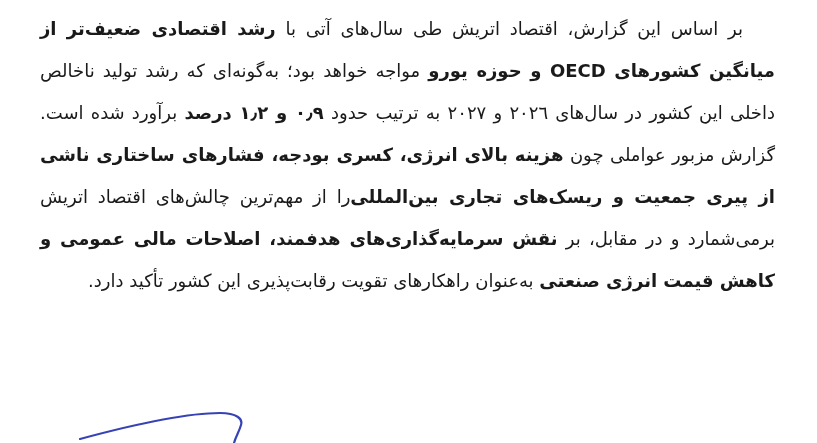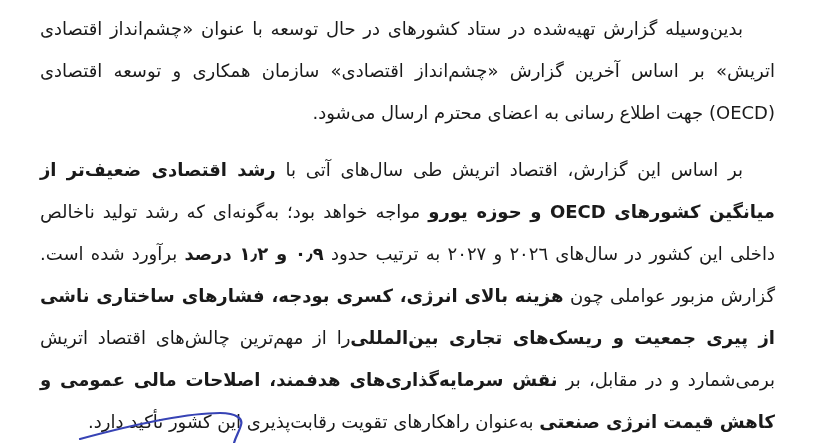--- a/index.html
+++ b/index.html
@@ -45,21 +45,20 @@
     height: 38px;
     pointer-events: none;
   }
 </style>
 </head>
 <body>
 
 <div class="page">
 
   <div class="doc-text">
-      <p class="para"><span class="run-regular">بدین‌وسیله گزارش تهیه‌شده در ستاد کشورهای در حال توسعه با عنوان «چشم‌انداز اقتصادی اتریش» بر اساس آخرین گزارش «چشم‌انداز اقتصادی» سازمان همکاری و توسعه اقتصادی (OECD) جهت اطلاع رسانی به اعضای محترم ارسال می‌شود.</span></p>
       <p class="para"><span class="run-regular">بر اساس این گزارش، اقتصاد اتریش طی سال‌های آتی با </span><span class="run-bold">رشد اقتصادی ضعیف‌تر از میانگین کشورهای OECD و حوزه یورو</span><span class="run-regular"> مواجه خواهد بود؛ به‌گونه‌ای که رشد تولید ناخالص داخلی این کشور در سال‌های ٢٠٢٦ و ٢٠٢٧ به ترتیب حدود </span><span class="run-bold">٠٫٩ و ١٫٢ درصد</span><span class="run-regular"> برآورد شده است. گزارش مزبور عواملی چون </span><span class="run-bold">هزینه بالای انرژی، کسری بودجه، فشارهای ساختاری ناشی از پیری جمعیت و ریسک‌های تجاری بین‌المللی‌</span><span class="run-regular">را از مهم‌ترین چالش‌های اقتصاد اتریش برمی‌شمارد و در مقابل، بر </span><span class="run-bold">نقش سرمایه‌گذاری‌های هدفمند، اصلاحات مالی عمومی و کاهش قیمت انرژی صنعتی</span><span class="run-regular"> به‌عنوان راهکارهای تقویت رقابت‌پذیری این کشور تأکید دارد.</span></p>
     </div>
 
   <div class="signature-wrap">
     <svg width="200" height="38" viewBox="0 0 200 38">
       <path d="M 8 34 C 45 24, 108 8, 148 8 C 165 8, 171 14, 169 20 C 167 27, 164 31, 162 38" fill="none" stroke="#3743b5" stroke-width="2.2" stroke-linecap="round"></path>
     </svg>
   </div>
 
 </div>

